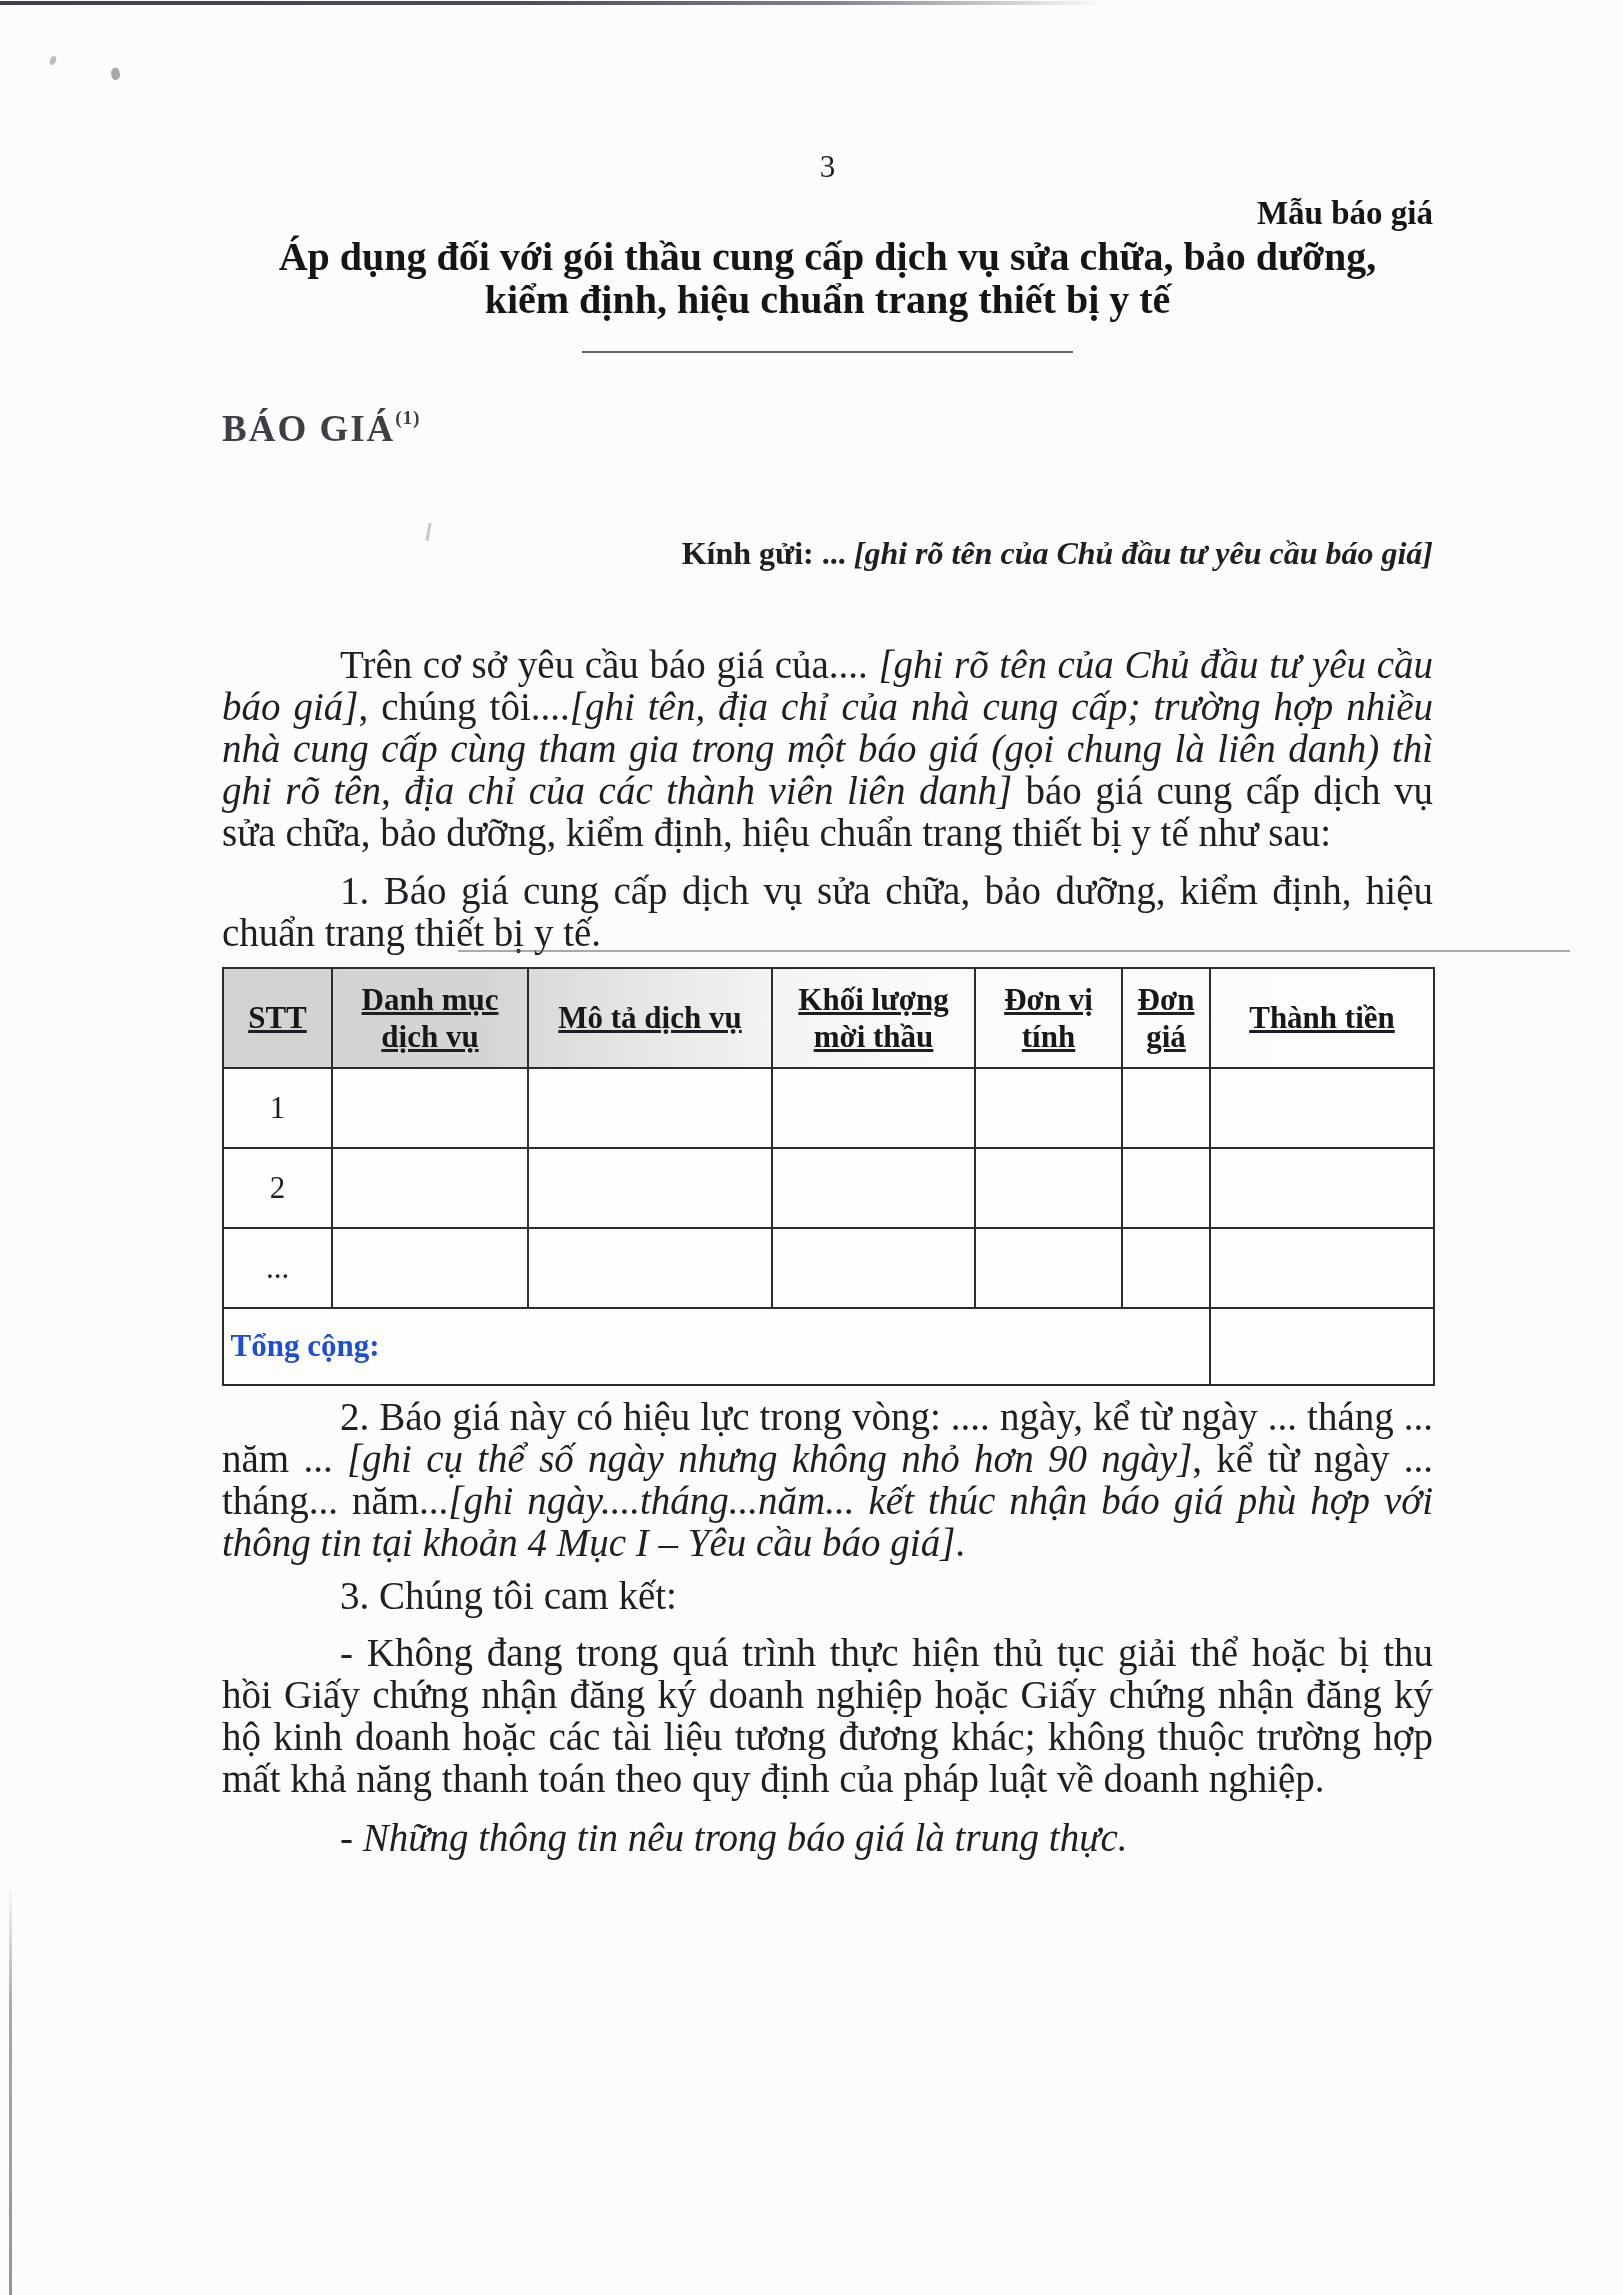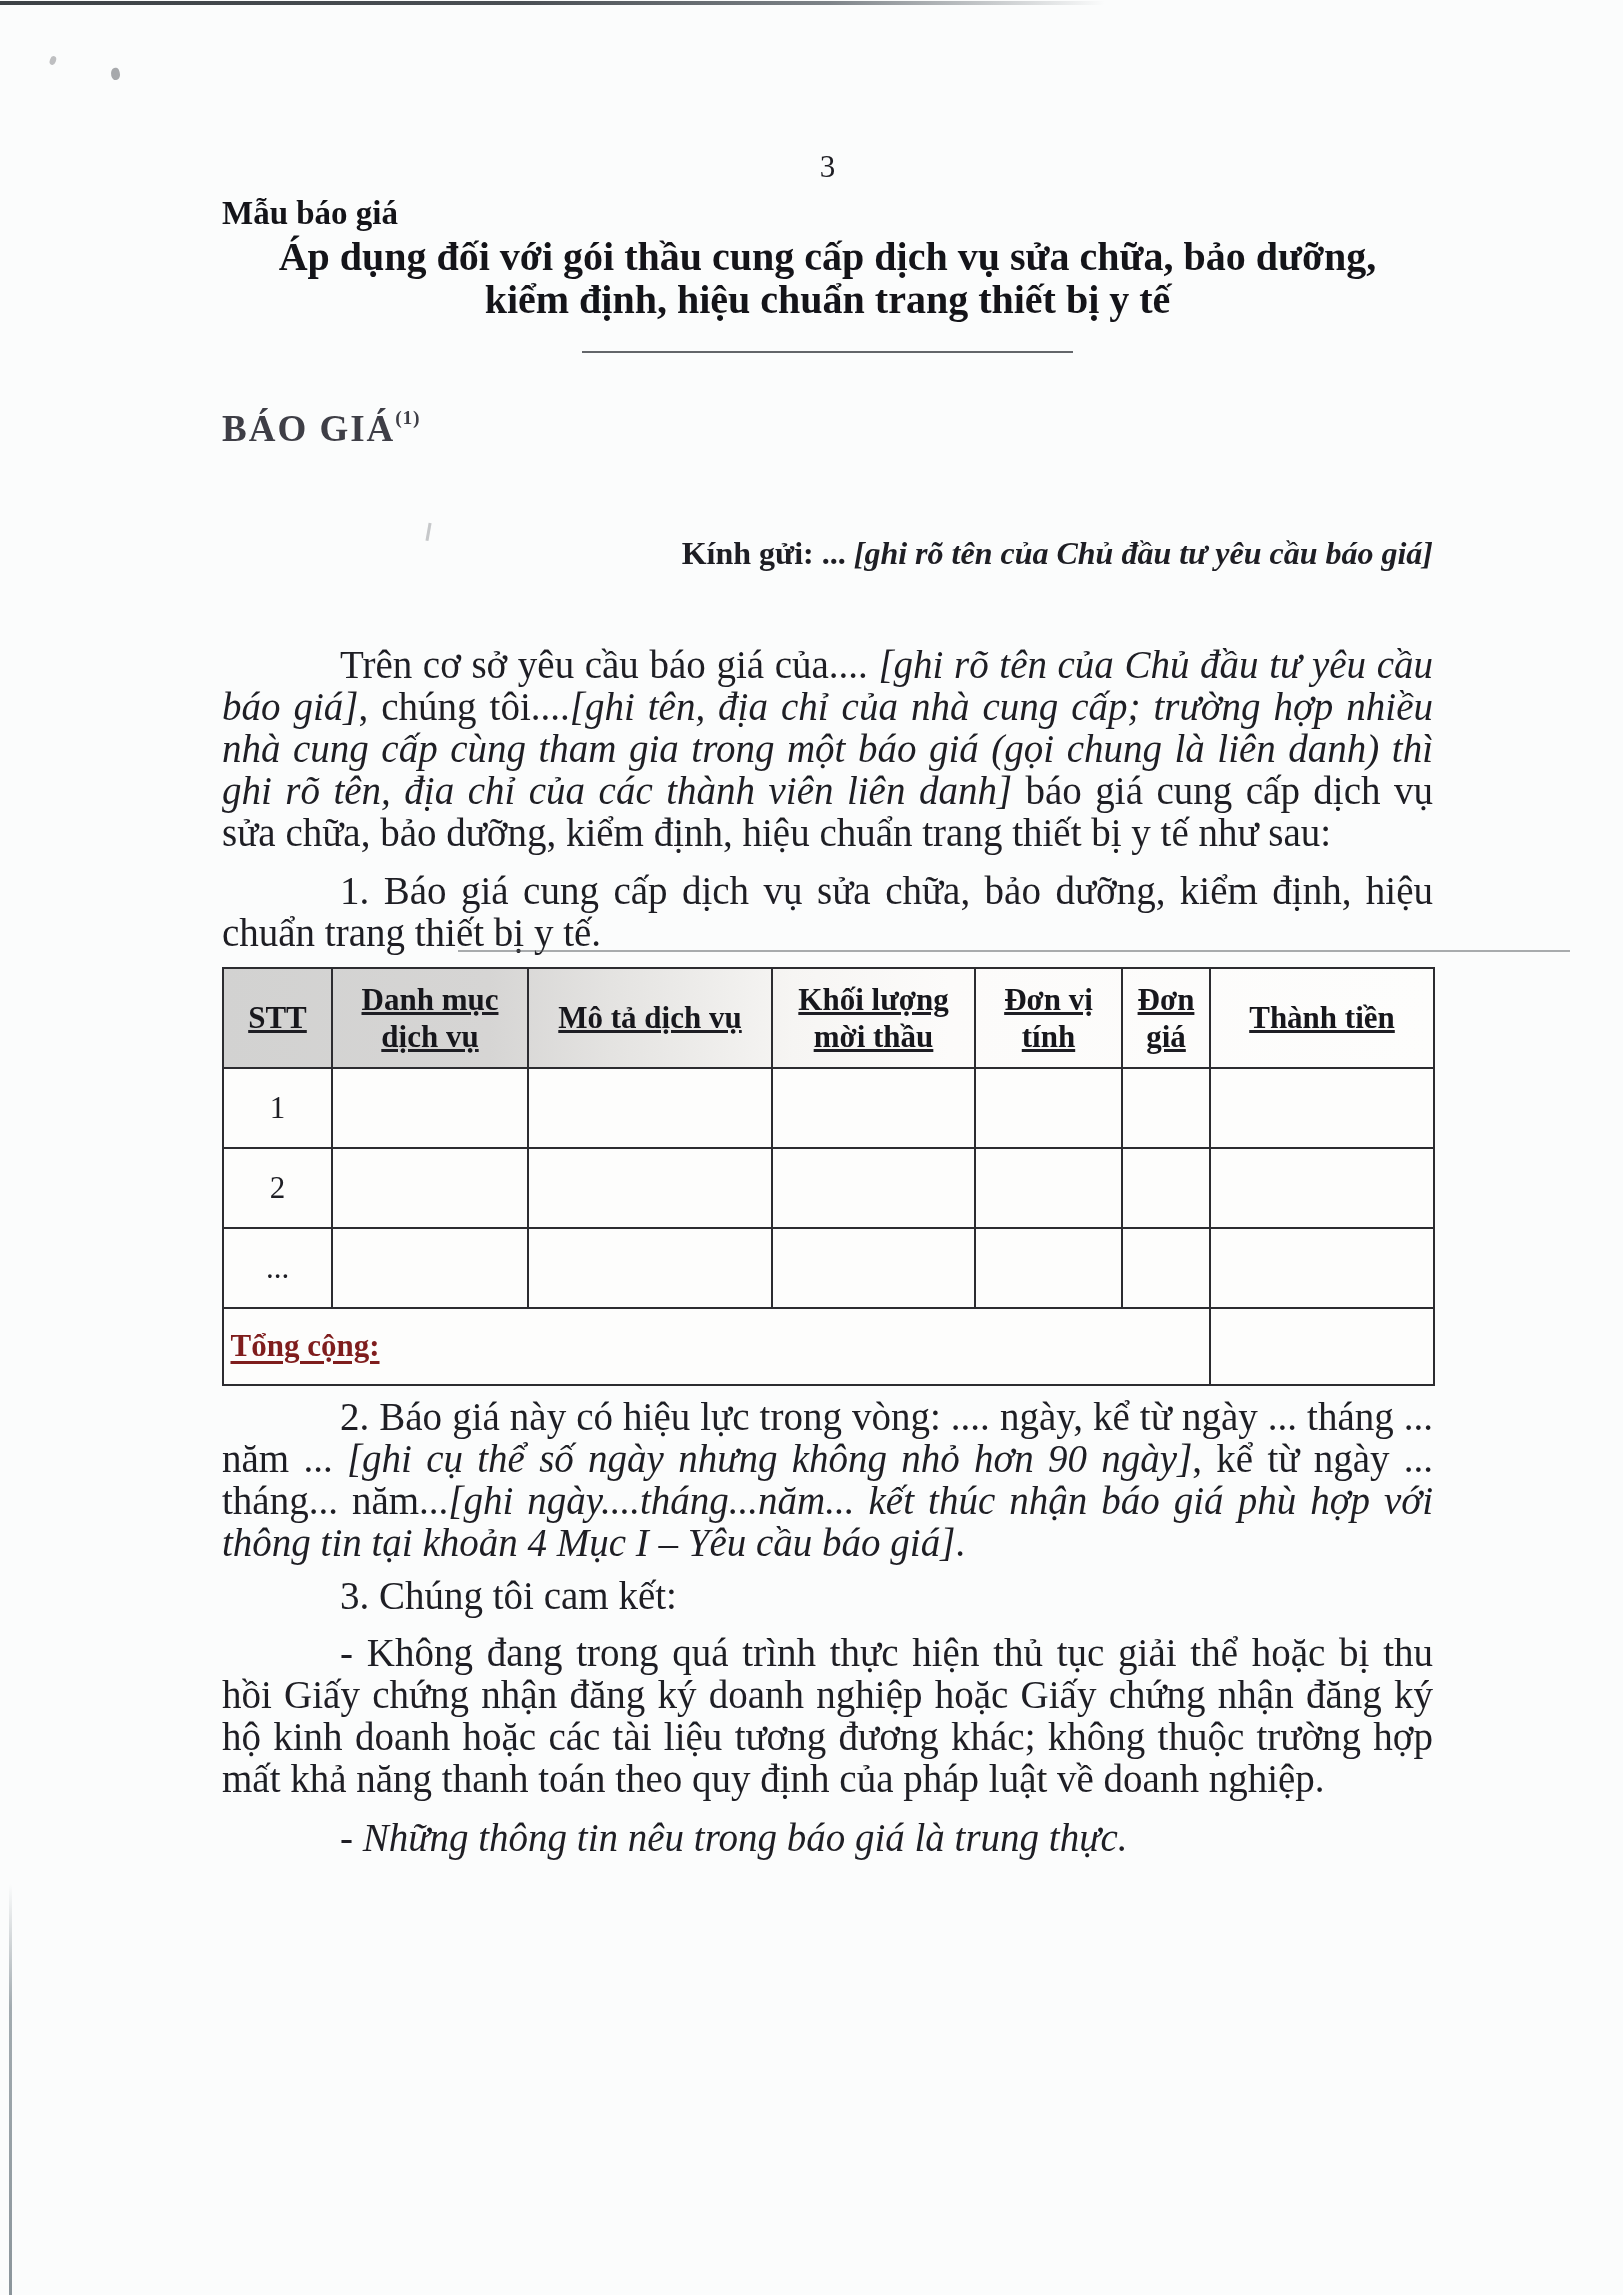--- a/index.html
+++ b/index.html
@@ -29,21 +29,21 @@
   .speck-2 { position: absolute; left: 111px; top: 68px; width: 8.5px; height: 12.4px;
     background: #6f7276; border-radius: 60% 40% 55% 45%; opacity: .6; transform: rotate(-15deg); }
   .salutation-tick { position: absolute; left: 427px; top: 523px; width: 3.3px; height: 18.3px;
     background: #9a9da1; opacity: .55; transform: rotate(10deg); }
   .table-ghost-line { position: absolute; top: 950px; left: 458px; width: 1112px; height: 2px;
     background: #55595e; opacity: .5; }
 
   
   .content { padding: 145px 191px 0 222px; }
   .page-number { text-align: center; font-size: 31px; line-height: 43px; }
-  .doc-title { margin: 3.9px 0 0 0; text-align: left; font-size: 33px; line-height: 43px; font-weight: bold; color: #141419; }
+  .doc-title { margin: 3.9px 0 0 0; text-align: right; font-size: 33px; line-height: 43px; font-weight: bold; color: #141419; }
   .doc-subtitle { text-align: center; font-size: 40px; line-height: 43px; font-weight: bold; color: #141419; }
   .divider { margin: 30px auto 0 auto; width: 491px; height: 0; border-top: 2px solid #63666a; }
   .heading { margin-top: 39px; text-align: left; font-size: 37px; line-height: 52px; font-weight: bold;
     color: #3e3e46; letter-spacing: 2px; }
   .heading sup { font-size: 19.6px; letter-spacing: 0.7px; vertical-align: 17px; }
   .salutation { margin-top: 77px; padding-left: 229px; font-size: 32px; line-height: 43px; text-align: right; }
   .b { font-weight: bold; }
   .i { font-style: italic; }
   p.para {
     margin: 0; font-size: 39px; line-height: 42px;
@@ -77,21 +77,21 @@
     height: 100px;
     background: linear-gradient(90deg, #d2d2d1 0%, #d6d5d4 22%, #e4e3e1 32%, #f6f5f3 47%, #fcfbfa 60%, #fdfdfc 100%);
     text-decoration: underline;
   }
   tr.head-row th { font-weight: bold; text-align: center; line-height: 37px; color: #17171c;
     border-bottom-width: 2.6px; background: transparent; }
   tr.body-row { height: 80px; }
   tr.body-row td.stt-cell { text-align: center; }
   tr.total-row { height: 77px; }
   td.total-cell { padding-left: 10.5px; }
-  .total-label { font-weight: bold; text-decoration: underline; text-underline-offset: 5.2px; color: #7f1d1d; }
+  .total-label { font-weight: bold; text-underline-offset: 5.2px; color: #1d4ed8; }
 </style>
 </head>
 <body>
 
 <div class="page">
 
   <div class="top-edge-line"></div>
   <div class="left-edge-line"></div>
   <div class="speck-1"></div>
   <div class="speck-2"></div>

